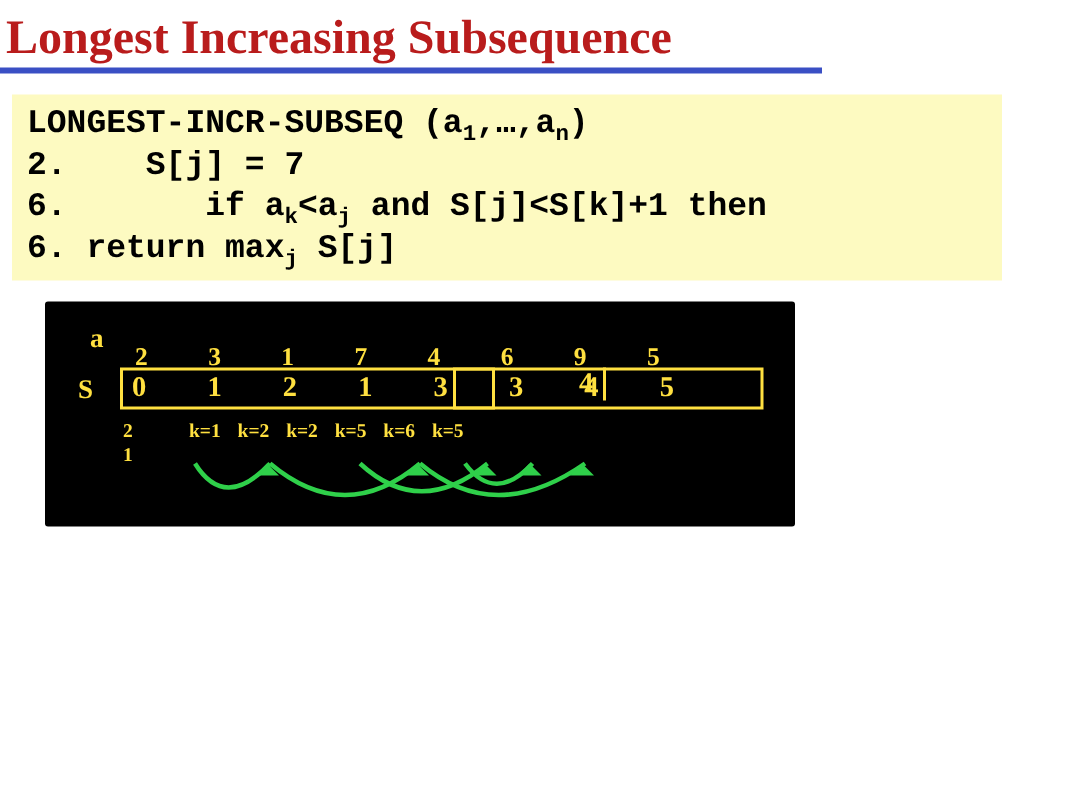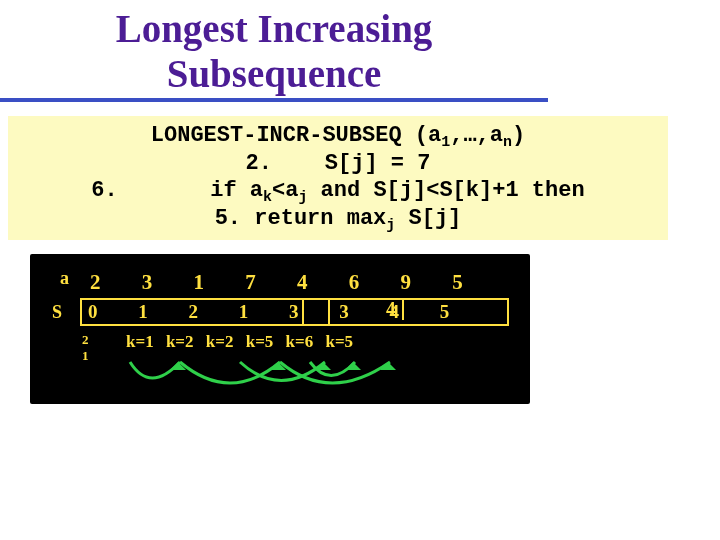--- a/index.html
+++ b/index.html
@@ -5,83 +5,81 @@
   body {
     margin: 0;
     padding: 0;
     width: 720px;
     height: 540px;
     background: #fff;
     font-family: Georgia, 'Times New Roman', serif;
     overflow: hidden;
   }
   .title {
-    font-size: 39px;
+    font-size: 32px;
     font-weight: bold;
-    color: #4c1d95;
+    color: #b91c1c;
     padding: 6px 4px 2px 4px;
     border-bottom: 4px solid #3a4fc4;
     display: inline-block;
     margin: 0 0 14px 0;
     width: 540px;
-    text-align: center;
   }
   .codebox {
     background: #fdfac1;
     margin-left: 8px;
     padding: 6px 10px 8px 10px;
     font-family: 'Courier New', monospace;
     font-size: 22px;
     font-weight: bold;
     color: #000;
     line-height: 1.25;
     width: 660px;
     box-sizing: border-box;
-    text-align: center;
   }
   .codebox .line { white-space: pre; }
   sub { font-size: 0.68em; vertical-align: sub; line-height: 0; }
   .board {
     position: relative;
     width: 500px;
     height: 150px;
     margin: 14px 0 0 30px;
     background: #000;
     border-radius: 2px;
   }
   .chalk {
     position: absolute;
     font-family: 'Comic Sans MS', 'Segoe Script', cursive;
     font-weight: bold;
     color: #ffe040;
   }
   .rowlabel { font-size: 18px; }
-  .avals { top: 16px; left: 60px; font-size: 21px; letter-spacing: 18px; text-align: center; }
+  .avals { top: 27px; left: 60px; font-size: 17px; letter-spacing: 18px; text-align: center; }
   .a-lbl { top: 14px; left: 30px; }
   .s-lbl { top: 48px; left: 22px; }
   .svals { top: 44px; left: 50px; font-size: 19px; }
   .sbox { border: 2px solid #ffe040; padding: 1px 40px 1px 6px; letter-spacing: 18px; display:inline-block; position:relative; }
   .highlight { position:absolute; top:-2px; left:220px; width:24px; height:24px; border:2px solid #ffe040; }
   .tail { position:absolute; top:44px; left:356px; color:#ffe040; font-size:19px; font-family:'Comic Sans MS',cursive; font-weight:bold; border-right:2px solid #ffe040; padding-right:6px;}
-  .kline { top: 78px; left: 50px; font-size: 17px; word-spacing: 8px; }
+  .kline { top: 78px; left: 50px; font-size: 13px; word-spacing: 8px; }
   .kfirst { top:78px; left:52px; font-size:13px; }
   svg.arrows { position:absolute; top:0; left:0; }
 </style>
 </head>
 <body>
 
 
 
 <div class="title">Longest Increasing Subsequence</div>
 
 <div class="codebox">
   <div class="line"><span>LONGEST-INCR-SUBSEQ (a</span><sub>1</sub><span>,…,a</span><sub>n</sub><span>)</span></div>
   <div class="line">2.    S[j] = 7</div>
   <div class="line"><span>6.       if a</span><sub>k</sub><span>&lt;a</span><sub>j</sub><span> and S[j]&lt;S[k]+1 then</span></div>
-  <div class="line"><span>5. return max</span><sub>j</sub><span> S[j]</span></div>
+  <div class="line"><span>6. return max</span><sub>j</sub><span> S[j]</span></div>
 </div>
 
 <div class="board">
   <div class="chalk rowlabel a-lbl">a</div>
   <div class="chalk avals">2 3 1 7 4 6 9 5</div>
 
   <div class="chalk rowlabel s-lbl">S</div>
   <div class="chalk svals">
     <span class="sbox">
       <span>0 1 2 1 3 3 4 5</span>

